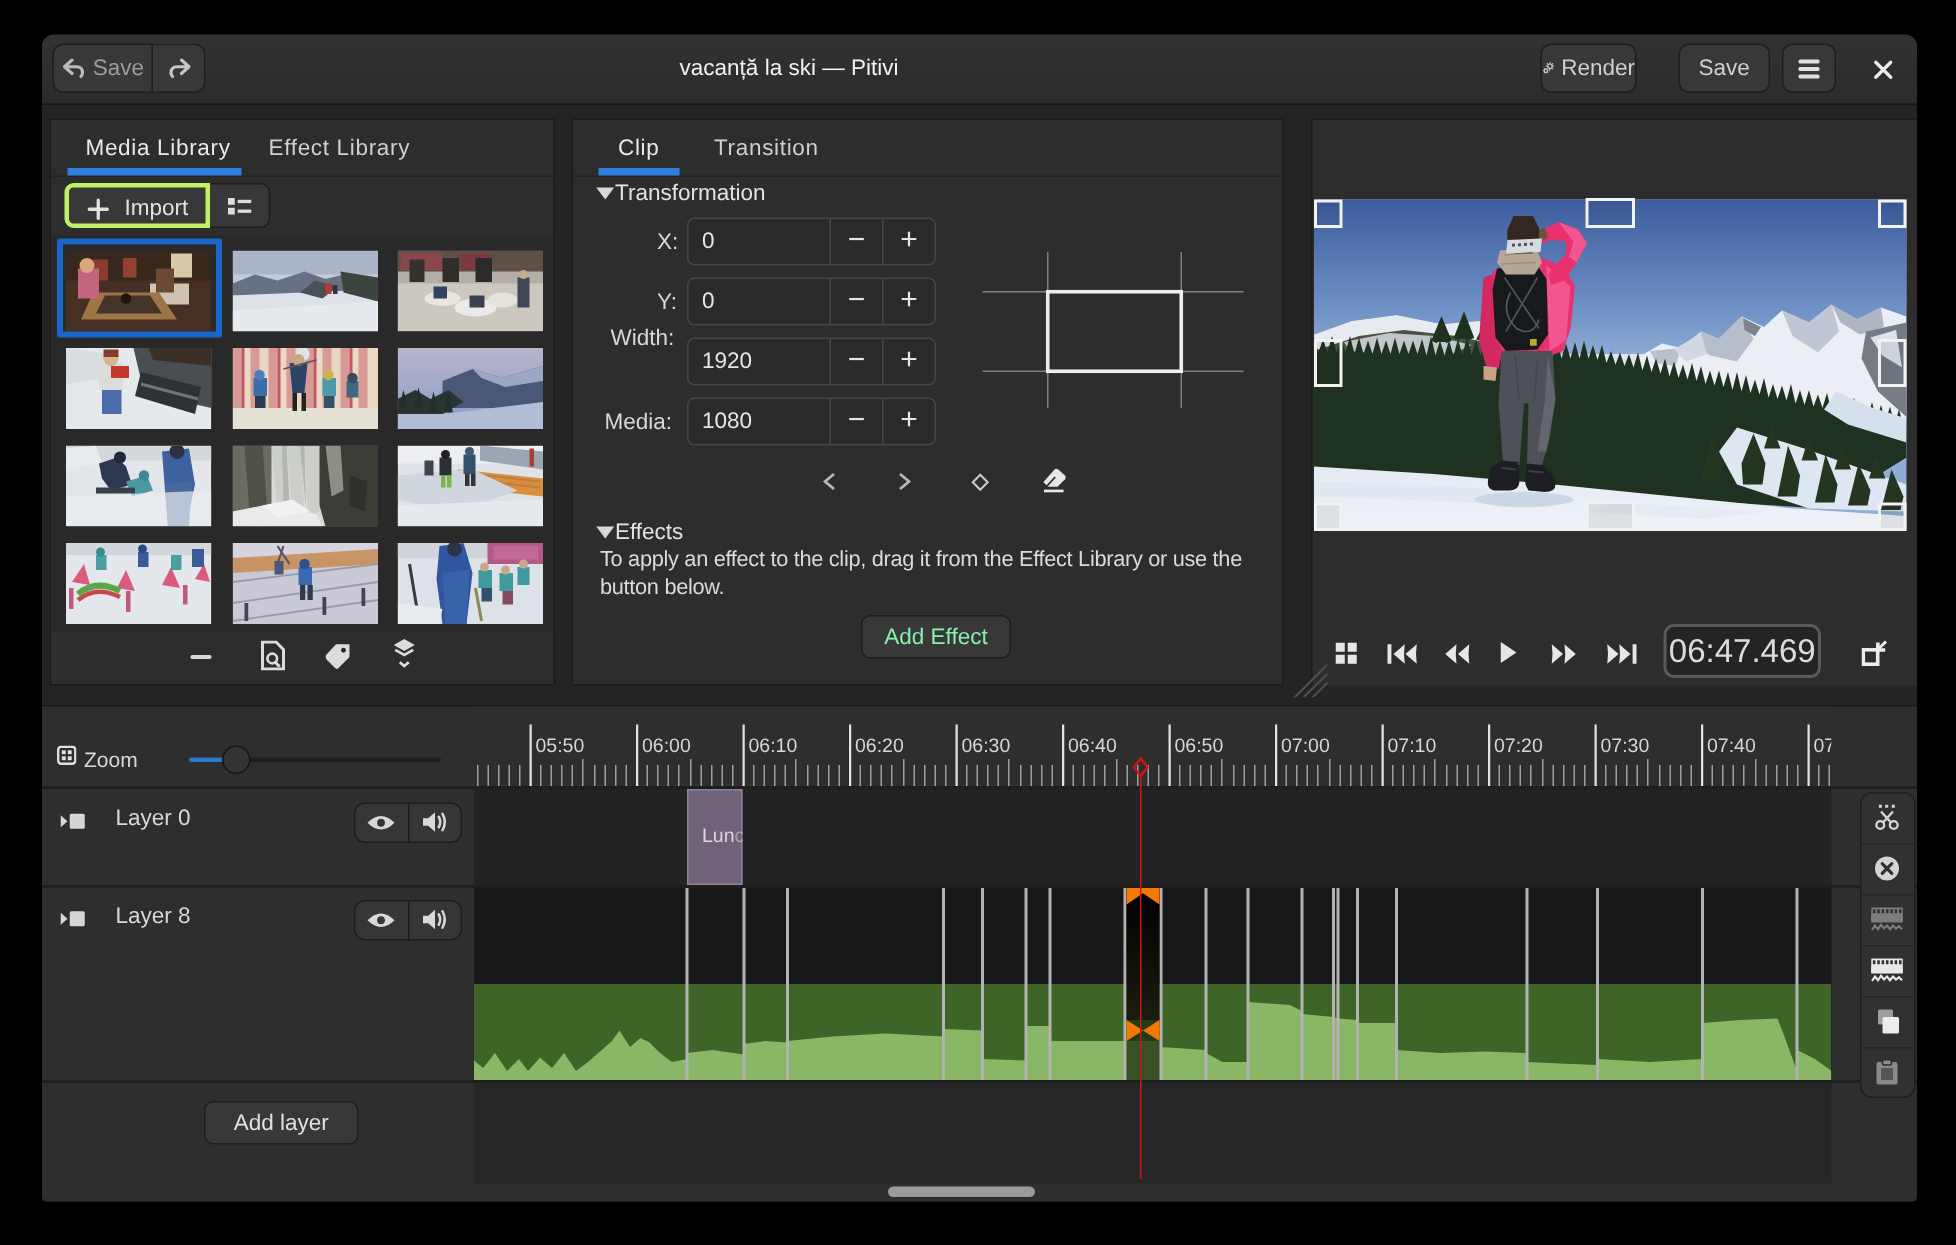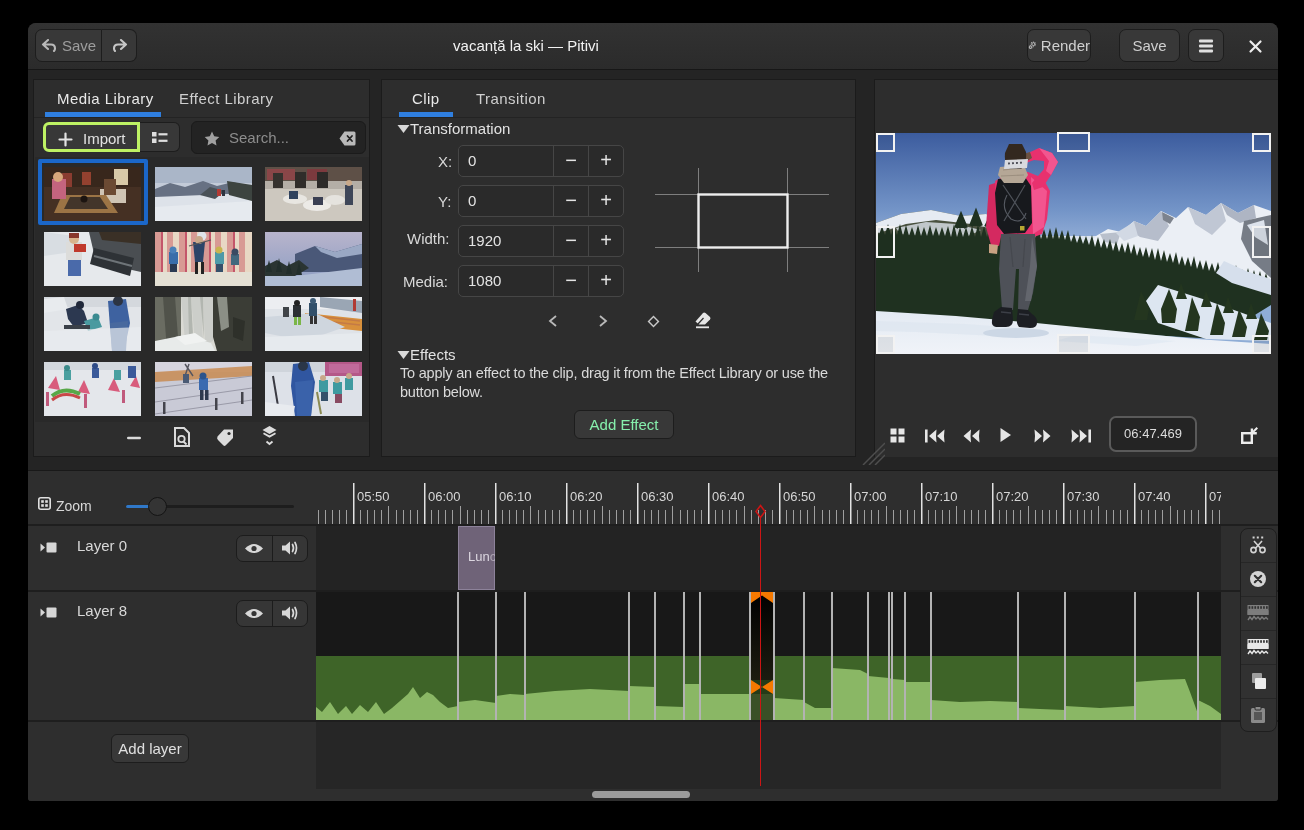--- a/index.html
+++ b/index.html
@@ -87,30 +87,20 @@
   <div style="position:absolute;left:106px;top:42px;width:40px;height:30px;background:#383838;border:1px solid #1d1d1d;border-left:none;border-radius:0 6px 6px 0">
     <svg style="left:12px;top:8px" width="16" height="13" viewBox="0 0 16 13">
           <g fill="#dedede">
             <rect x="0" y="1" width="4.5" height="4.5"></rect>
             <rect x="6.5" y="2.2" width="9" height="2.2"></rect>
             <rect x="0" y="7.5" width="4.5" height="4.5"></rect>
             <rect x="6.5" y="8.7" width="9" height="2.2"></rect>
           </g>
         </svg>
   </div>
-  <div style="position:absolute;left:157px;top:41px;width:175px;height:33px;background:#232323;border:1px solid #1b1b1b;border-radius:6px">
-    <svg style="left:12px;top:9px" width="16" height="16" viewBox="0 0 16 16">
-          <path d="M8 0.5 L10.2 5.2 L15.3 5.9 L11.6 9.4 L12.5 14.5 L8 12 L3.5 14.5 L4.4 9.4 L0.7 5.9 L5.8 5.2 Z" fill="#a0a0a0"></path>
-        </svg>
-    <span style="position:absolute;left:37px;top:7px;font-size:15px;color:#8d8d8d">Search...</span>
-    <svg style="left:147px;top:9px" width="17" height="15" viewBox="0 0 17 15">
-          <path d="M5.5 0.5 H15 Q16.5 0.5 16.5 2 V13 Q16.5 14.5 15 14.5 H5.5 L0.5 7.5 Z" fill="#b9b9b9"></path>
-          <path d="M8.5 5 L13 10 M13 5 L8.5 10" stroke="#232323" stroke-width="1.8" stroke-linecap="round"></path>
-        </svg>
-  </div>
   <div style="position:absolute;left:1px;top:77px;width:334px;height:265px;background:#292929"></div>
   <div class="thumb" style="left:10px;top:87px">
         <svg style="left:0;top:0" width="97" height="54" viewBox="0 0 97 54">
           <rect width="97" height="54" fill="#453023"></rect>
           <rect x="0" y="0" width="97" height="20" fill="#38271c"></rect>
           <rect x="70" y="2" width="14" height="16" fill="#d8c9a8"></rect>
           <rect x="18" y="6" width="10" height="14" fill="#8a3c30"></rect>
           <rect x="38" y="5" width="9" height="13" fill="#93412f"></rect>
           <rect x="56" y="22" width="26" height="14" fill="#cfc4b4"></rect>
           <path d="M18,28 L62,28 L74,46 L10,46 Z" fill="#9c7445"></path>
@@ -374,21 +364,21 @@
   <div class="tabtxt" style="left:30px;top:10px;color:#e9e9e9">Clip</div>
   <div class="tabtxt" style="left:94px;top:10px">Transition</div>
   <div style="position:absolute;left:17px;top:32px;width:54px;height:6px;background:#2f7fe0"></div>
   <div style="position:absolute;left:0;top:37px;width:473px;height:1px;background:#232323"></div>
   <svg style="left:15px;top:44px" width="13" height="10" viewBox="0 0 13 10">
         <path d="M0.5 1 H12.5 L6.5 9 Z" fill="#d8d8d8"></path>
       </svg>
   <div class="lbl" style="left:28px;top:40px;color:#e2e2e2">Transformation</div>
   <div class="lbl" style="left:56px;top:73px">X:</div>
   <div class="lbl" style="left:56px;top:113px">Y:</div>
-  <div class="lbl" style="left:25px;top:150px">Width:</div>
+  <div class="lbl" style="left:25px;top:137px">Width:</div>
   <div class="lbl" style="left:21px;top:193px">Media:</div>
   <div class="spin" style="left:76px;top:65px">
         <div class="val">0</div>
         <div class="b">−</div>
         <div class="b">+</div>
       </div>
   <div class="spin" style="left:76px;top:105px">
         <div class="val">0</div>
         <div class="b">−</div>
         <div class="b">+</div>
@@ -546,21 +536,21 @@
           <path d="M1 7 L0.5 0.5 L8 7 L0.5 13.5 Z"></path>
         </g>
       </svg>
   <svg style="left:196px;top:349px" width="21" height="14" viewBox="0 0 21 14">
         <g fill="#e6e6e6">
           <rect x="17.4" y="0.5" width="2.6" height="13"></rect>
           <path d="M9 7 L8.5 0.5 L16 7 L8.5 13.5 Z"></path>
           <path d="M1 7 L0.5 0.5 L8 7 L0.5 13.5 Z"></path>
         </g>
       </svg>
-  <div style="position:absolute;left:234px;top:336px;width:88px;height:36px;background:#242424;border:2px solid #5a5a5a;border-radius:7px;color:#dcdcdc;font-size:13px;text-align:center;line-height:32px">06:47.469</div>
+  <div style="position:absolute;left:234px;top:336px;width:105px;height:36px;background:#242424;border:2px solid #5a5a5a;border-radius:7px;color:#dcdcdc;font-size:22px;text-align:center;line-height:32px">06:47.469</div>
   <svg style="left:366px;top:345px" width="18" height="19" viewBox="0 0 18 19">
         <rect x="1.2" y="8.2" width="9.6" height="9.6" fill="none" stroke="#ececec" stroke-width="2.4"></rect>
         <path d="M16.3 2.7 L11.8 7.2" stroke="#ececec" stroke-width="2"></path>
         <path d="M10.9 3.4 V8.3 H15.8" fill="none" stroke="#ececec" stroke-width="2.4"></path>
       </svg>
 </div>
 <div id="tl" style="position:absolute;left:0;top:447px;width:1250px;height:331px;background:#2e2e2e;border-top:1px solid #191919">
   <svg style="left:10px;top:26px" width="13" height="13" viewBox="0 0 13 13">
         <rect x="0.8" y="0.8" width="11.4" height="11.4" rx="2" fill="none" stroke="#e0e0e0" stroke-width="1.6"></rect>
         <g fill="#e0e0e0">
@@ -784,21 +774,21 @@
             <stop offset="1" stop-color="#1c1c10"></stop>
           </linearGradient>
           <rect x="435" y="0" width="22" height="88" fill="url(#selg)"></rect>
           <rect x="435" y="88" width="22" height="40" fill="#1e2e12" opacity="0.75"></rect>
           <path d="M435 0 H457 V11 L446 3.5 L435 11 Z" fill="#f57900"></path>
           <path d="M435 88 L446 95 L435 102 Z M457 88 L446 95 L457 102 Z" fill="#f57900"></path>
         </svg>
       </div>
   <div style="position:absolute;left:0;top:249px;width:1250px;height:2px;background:#1e1e1e"></div>
   <div style="position:absolute;left:288px;top:251px;width:905px;height:67px;background:#262626"></div>
-  <div style="position:absolute;left:83px;top:263px;width:78px;height:29px;background:#383838;border:1px solid #1d1d1d;border-radius:6px;color:#e0e0e0;font-size:15px;text-align:center;line-height:27px">Add layer</div>
+  <div style="position:absolute;left:108px;top:263px;width:103px;height:29px;background:#383838;border:1px solid #1d1d1d;border-radius:6px;color:#e0e0e0;font-size:15px;text-align:center;line-height:27px">Add layer</div>
   <div style="position:absolute;left:564px;top:320px;width:98px;height:7px;background:#9b9b9b;border-radius:4px"></div>
   <div style="position:absolute;left:731.5px;top:45px;width:1.5px;height:270px;background:#cc1515"></div>
   <svg style="left:726px;top:33px" width="13" height="15" viewBox="0 0 13 15">
         <path d="M6.5 1.5 L11 7.5 L6.5 13.5 L2 7.5 Z" fill="none" stroke="#cc1515" stroke-width="1.6"></path>
       </svg>
   <div style="position:absolute;left:1212px;top:57px;width:37px;height:204px;background:#313131;border:1px solid #1e1e1e;border-radius:8px"></div>
       <div style="position:absolute;left:1213px;top:91px;width:35px;height:1px;background:#262626"></div>
       <div style="position:absolute;left:1213px;top:125px;width:35px;height:1px;background:#262626"></div>
       <div style="position:absolute;left:1213px;top:159px;width:35px;height:1px;background:#262626"></div>
       <div style="position:absolute;left:1213px;top:193px;width:35px;height:1px;background:#262626"></div>

